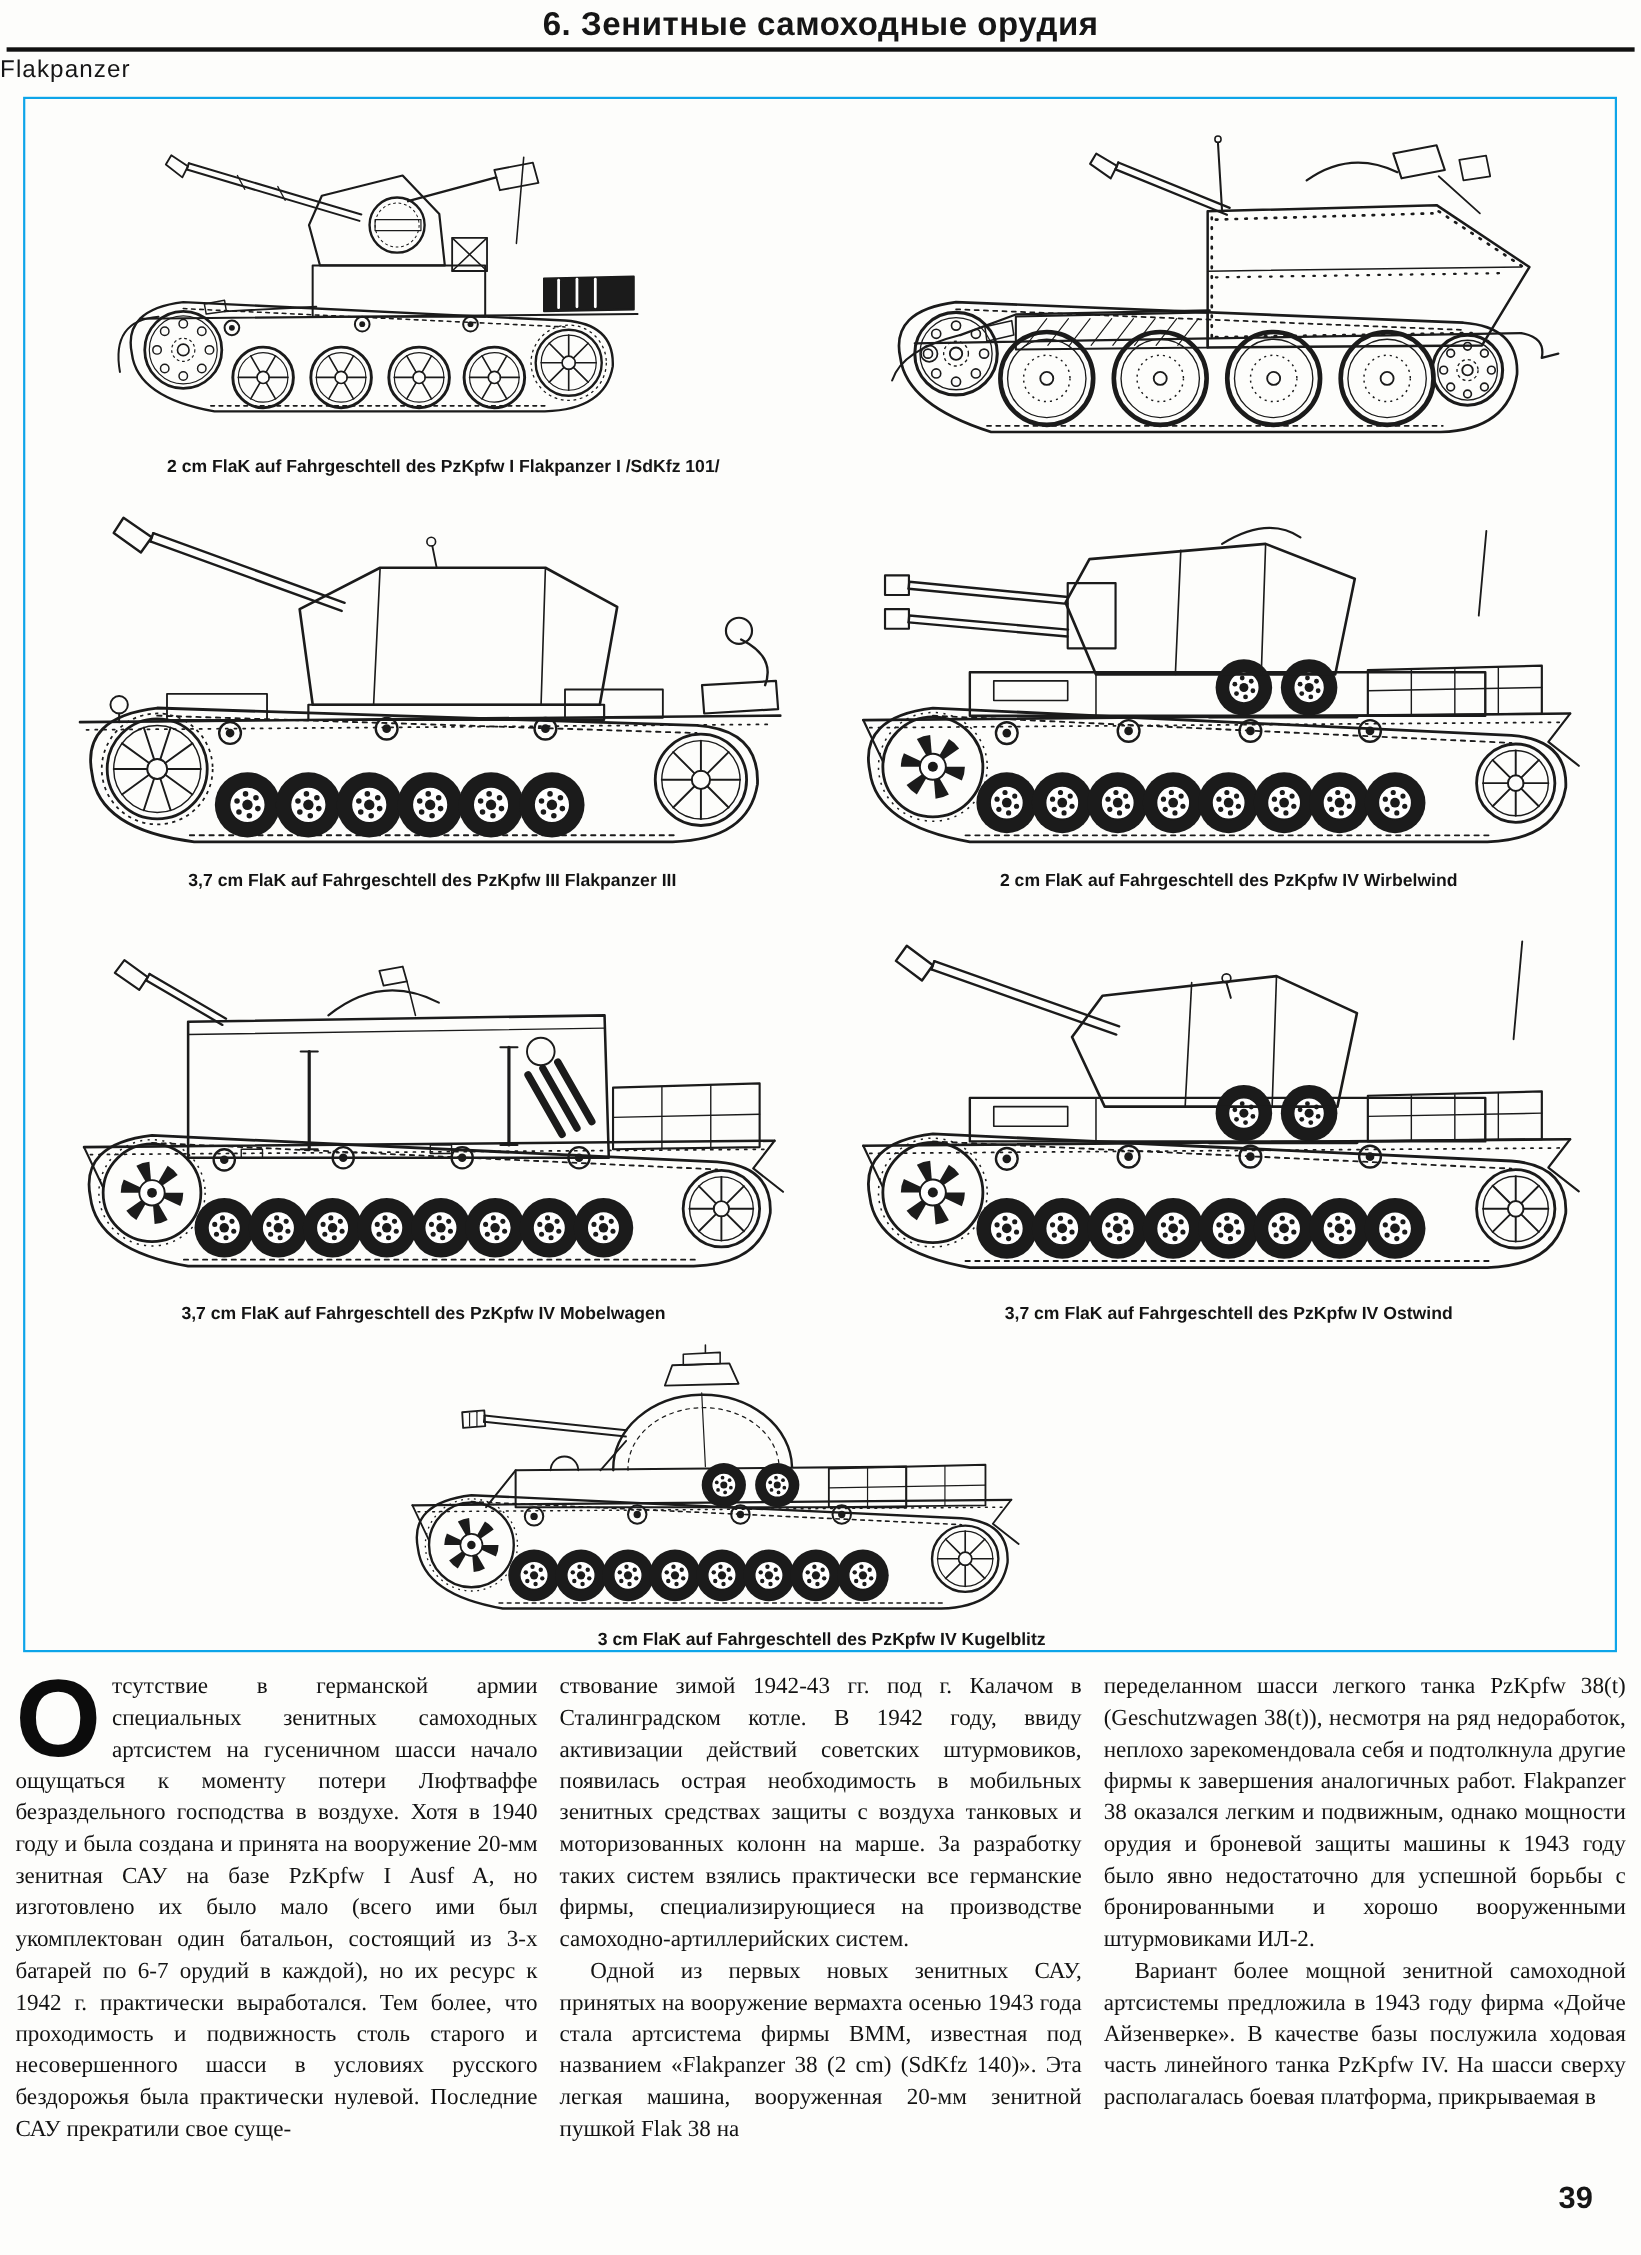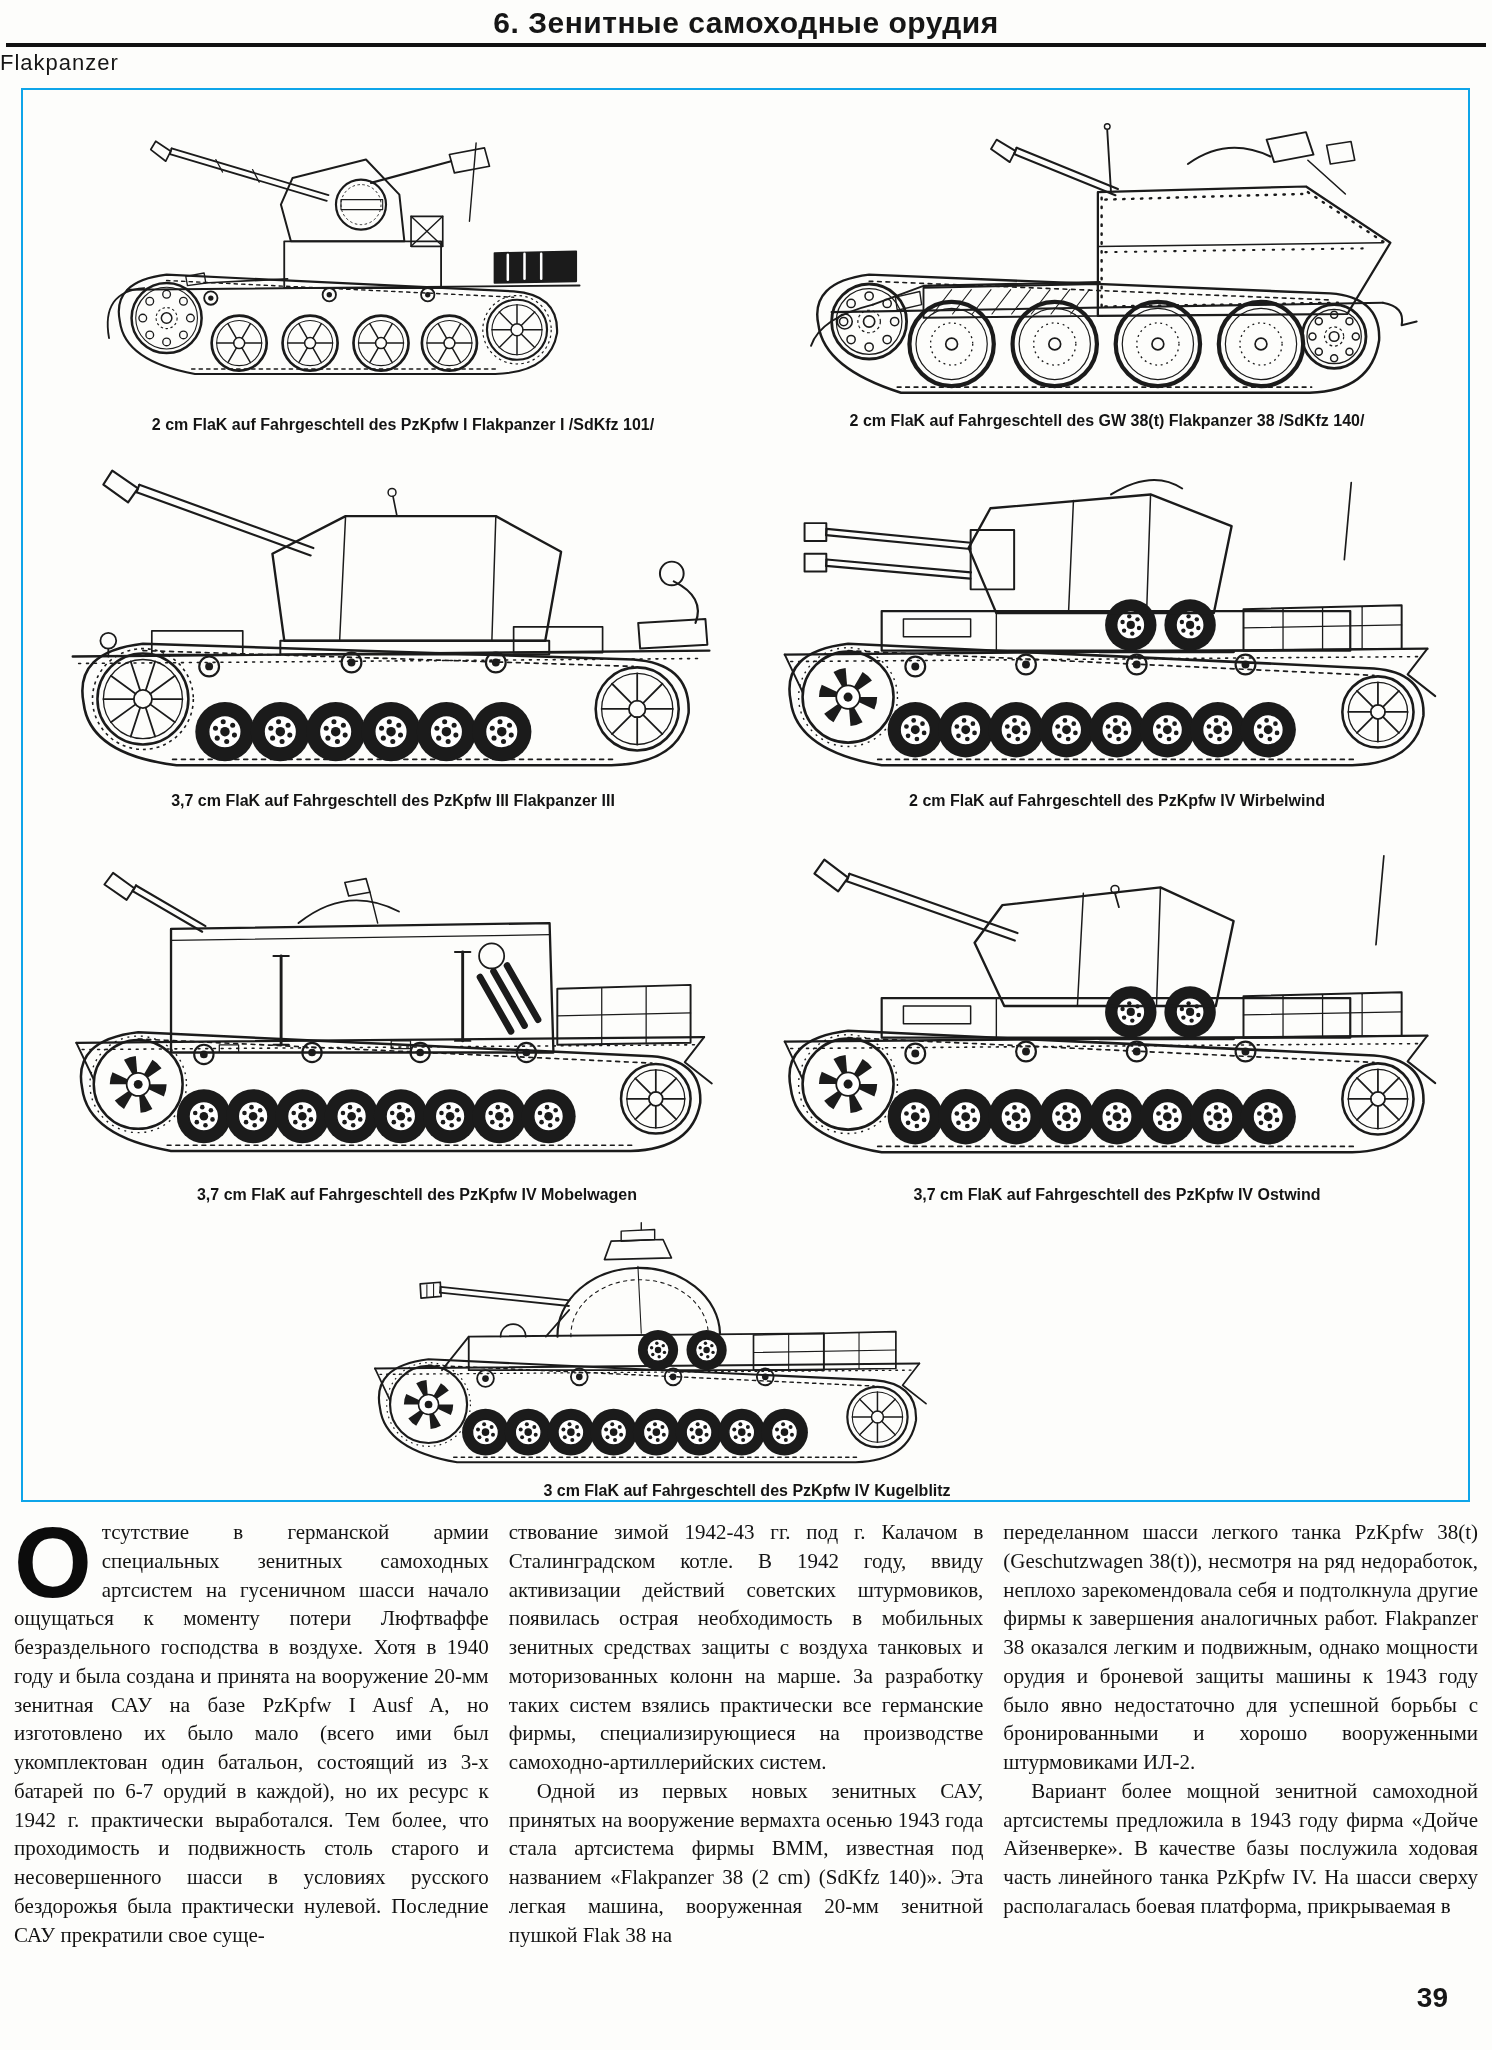--- a/index.html
+++ b/index.html
@@ -36,21 +36,21 @@
   
   .fig1{left:56px; top:10px;  width:584px; height:306px;}
   .cap1{left:0px;  top:326px; width:760px;}
   .fig2{left:744px; top:14px; width:688px; height:300px;}
   .cap2{left:726px; top:322px; width:716px;}
   .fig3{left:26px;  top:356px; width:692px; height:338px;}
   .cap3{left:0px;  top:702px; width:740px;}
   .fig4{left:744px; top:366px; width:692px; height:330px;}
   .cap4{left:744px; top:702px; width:700px;}
   .fig5{left:36px;  top:752px; width:676px; height:336px;}
-  .cap5{left:0px;  top:1096px; width:724px;margin-left:32px;}
+  .cap5{left:0px;  top:1096px; width:724px;}
   .fig6{left:744px; top:748px; width:692px; height:340px;}
   .cap6{left:744px; top:1096px; width:700px;}
   .fig7{left:288px; top:1116px; width:684px; height:268px;}
   .cap7{left:246px; top:1392px; width:956px;}
   
   .article{
     position:absolute; top:1518px; left:14px; width:1464px;
     display:grid; grid-template-columns:1fr 1fr 1fr; column-gap:20px;
     font-family:"Liberation Serif", serif; font-size:21px; line-height:1.37;
     text-align:justify; color:#131313;
@@ -250,21 +250,20 @@
             <circle cx="346" cy="24" r="3" fill="none" stroke="#1b1b1b" stroke-width="1.5"></circle>
             <path d="M 432 64 Q 474 34 520 56" fill="none" stroke="#1b1b1b" stroke-width="2.2" stroke-linejoin="round" stroke-linecap="round"></path>
             <path d="M 516 38 L 558 30 L 566 54 L 524 62 Z" fill="none" stroke="#1b1b1b" stroke-width="2" stroke-linejoin="round" stroke-linecap="round"></path>
             <path d="M 580 44 L 606 40 L 610 60 L 584 64 Z" fill="none" stroke="#1b1b1b" stroke-width="1.7" stroke-linejoin="round" stroke-linecap="round"></path>
             <line x1="560" y1="60" x2="600" y2="96" stroke="#1b1b1b" stroke-width="1.7" stroke-linecap="round"></line>
             <path d="M 120 206 L 146 200 L 148 214 L 122 220 Z" fill="none" stroke="#1b1b1b" stroke-width="1.5" stroke-linejoin="round" stroke-linecap="round"></path>
             <circle cx="66" cy="232" r="8" fill="none" stroke="#1b1b1b" stroke-width="1.7"></circle>
             <path d="M 640 212 Q 664 216 660 236 L 676 232" fill="none" stroke="#1b1b1b" stroke-width="2.2" stroke-linejoin="round" stroke-linecap="round"></path>
           </svg></div>
     </figure>
-    <figcaption class="figcap cap2">2 cm FlaK auf Fahrgeschtell des GW 38(t) Flakpanzer 38 /SdKfz 140/</figcaption>
 
     <figure class="fig fig3">
       <div class="art"><svg viewBox="0 0 700 320" width="100%" height="100%" preserveAspectRatio="xMidYMid meet" xmlns="http://www.w3.org/2000/svg">
             <path d="M 95 189 Q 25 197 35 249 Q 41 301 129 312 L 569 312 Q 639 310 647 259 Q 649 209 591 205 Z" fill="none" stroke="#1b1b1b" stroke-width="2.6" stroke-linejoin="round" stroke-linecap="round"></path>
             <line x1="95" y1="196" x2="591" y2="212" stroke="#1b1b1b" stroke-width="1.7" stroke-dasharray="4 5" stroke-linecap="round"></line>
             <line x1="125" y1="306" x2="571" y2="306" stroke="#1b1b1b" stroke-width="1.7" stroke-dasharray="4 5" stroke-linecap="round"></line>
             <circle cx="95" cy="245" r="46" fill="none" stroke="#1b1b1b" stroke-width="2.6"></circle>
             <circle cx="95" cy="245" r="40" fill="none" stroke="#1b1b1b" stroke-width="1.3"></circle>
             <circle cx="95" cy="245" r="9.200000000000001" fill="none" stroke="#1b1b1b" stroke-width="1.8"></circle>
             <line x1="104.2" y1="245" x2="135" y2="245" stroke="#1b1b1b" stroke-width="1.8" stroke-linecap="round"></line>

